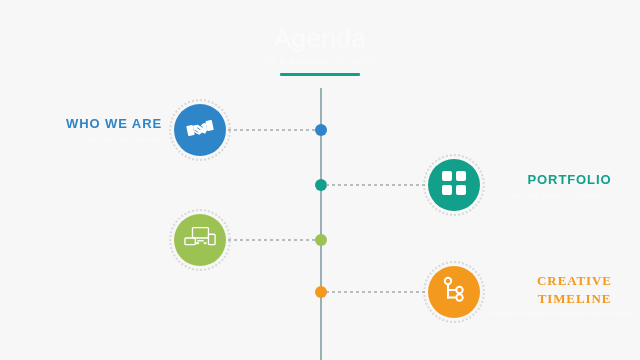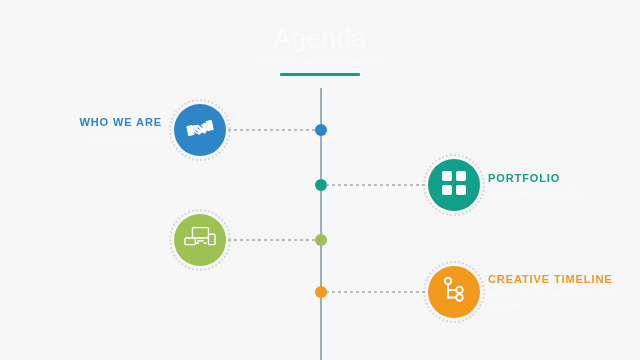--- a/index.html
+++ b/index.html
@@ -64,38 +64,38 @@
   }
   .circle svg { position:relative; z-index:1; }
   .c1 { background:#2e86c8; left:174px; top:104px; }
   .c2 { background:#9cc254; left:174px; top:214px; }
   .c3 { background:#12a08a; left:428px; top:159px; }
   .c4 { background:#f3991d; left:428px; top:266px; }
 
   
   .item-text { position:absolute; }
   .item-text.right-align { text-align:right; }
-  .item-text.left-align  { text-align:left; }
+  .item-text.left-align  { text-align:center; }
   .item-title {
-    font-size:11px; font-weight:bold; letter-spacing:0.9px;
-    line-height:1.35; text-transform:uppercase;
+    font-size:13px; font-weight:bold; letter-spacing:0.9px;
+    line-height:1.35; text-transform:uppercase;margin-left:23px;
   }
   .item-desc {
     font-size:7.5px; color:#fafafa; line-height:1.45;
     letter-spacing:0.2px; margin-top:2px;
   }
   .t-blue   { color:#2e86c8; }
   .t-green  { color:#9cc254; }
   .t-teal   { color:#12a08a; }
   .t-orange { color:#f3991d; }
 
   .b1 { left:40px;  top:115px; width:122px; }
   .b2 { left:40px;  top:216px; width:122px; }
   .b3 { left:488px; top:171px; width:140px; }
-  .b4 { left:488px; top:272px; width:150px; }
+  .b4 { left:488px; top:272px; width:150px;font-family:Liberation Serif, serif; }
 </style>
 </head>
 <body>
 
 <div id="slide">
 
   <div class="header">
     <div class="title">Agenda</div>
     <div class="subtitle">This is a example for subtitle</div>
     <div class="title-rule"></div>

